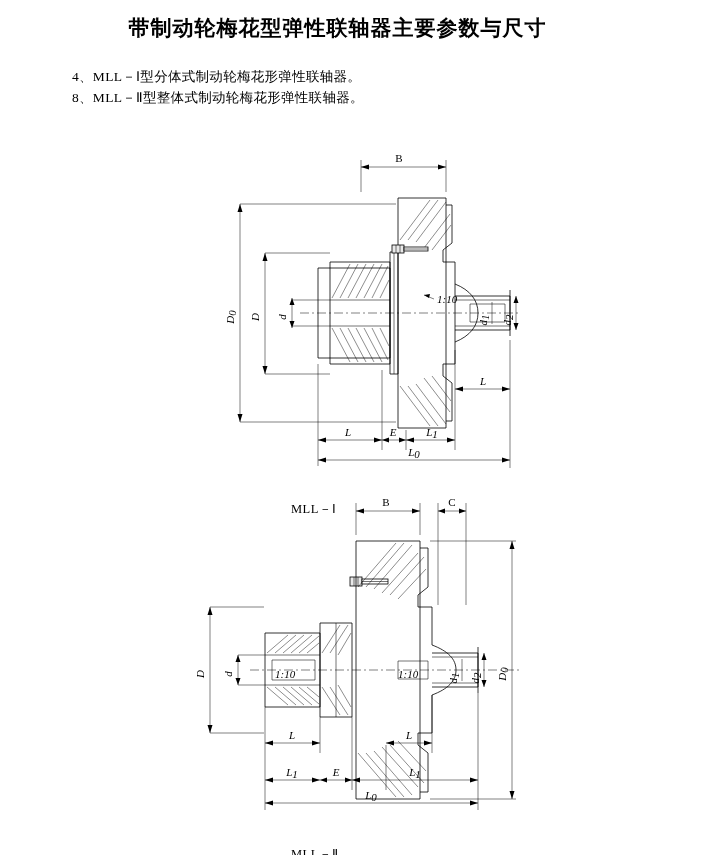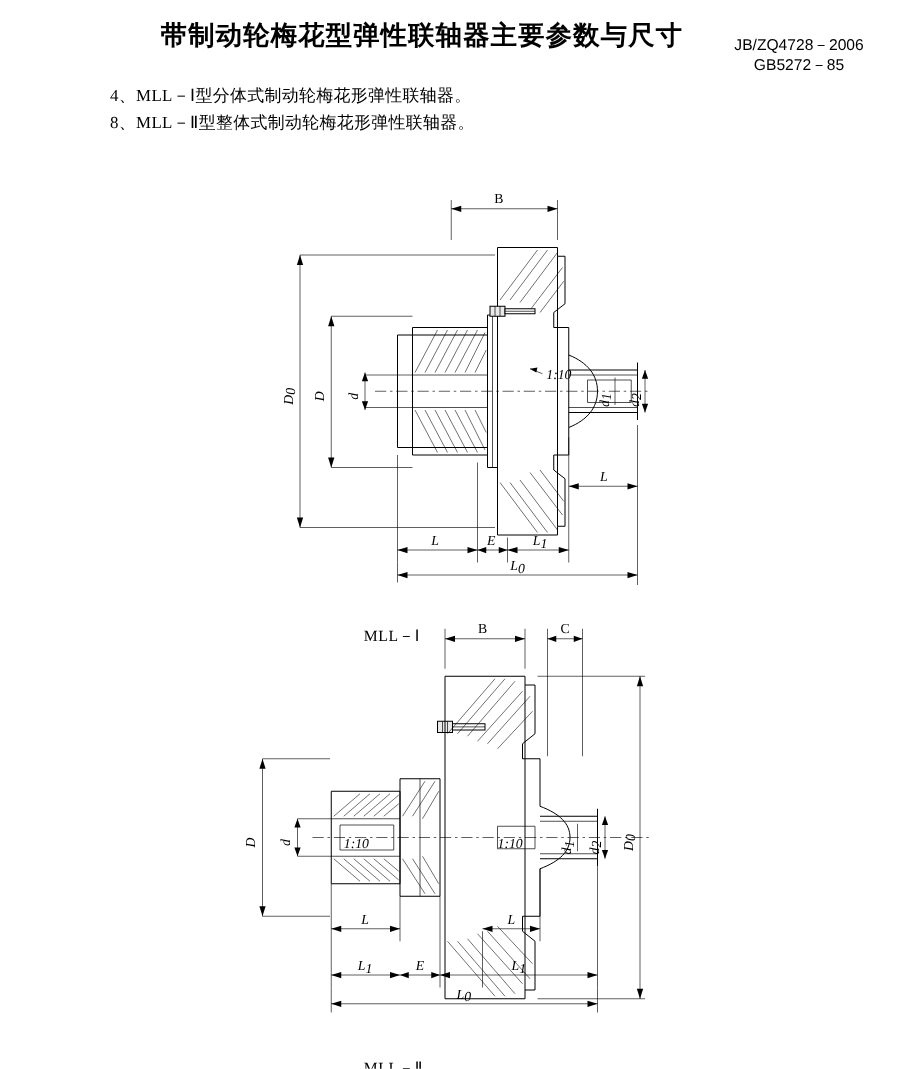--- a/index.html
+++ b/index.html
@@ -35,21 +35,21 @@
     position: absolute;
     right: 34px;
     top: 28px;
     text-align: center;
     font-size: 12.5px;
     line-height: 16px;
     font-family: "Liberation Sans", sans-serif;
   }
   .note {
     position: absolute;
-    left: 88px;
+    left: 72px;
     font-size: 13.5px;
     letter-spacing: 0.3px;
   }
   .note1 { top: 68px; }
   .note2 { top: 89px; }
 
   .fig-label {
     position: absolute;
     font-size: 12.5px;
     font-family: "Liberation Serif", serif;
@@ -79,24 +79,20 @@
   .fillgray { fill: #e9e9e9; stroke: #000; stroke-width: 0.8; }
   .fillw { fill: #ffffff; stroke: #000; stroke-width: 0.8; }
 </style>
 </head>
 <body>
 
 <div class="page">
 
   <div class="title">带制动轮梅花型弹性联轴器主要参数与尺寸</div>
 
-  <div class="std-block">
-    <div>JB/ZQ4728－2006</div>
-    <div>GB5272－85</div>
-  </div>
 
   <div class="note note1">4、MLL－Ⅰ型分体式制动轮梅花形弹性联轴器。</div>
   <div class="note note2">8、MLL－Ⅱ型整体式制动轮梅花形弹性联轴器。</div>
 
   <svg class="drawing" width="725" height="500" viewBox="0 0 725 500">
 
     <line class="ctr" x1="300" y1="313" x2="520" y2="313"></line>
 
     <path class="ln" d="M318,268 L318,358 L390,358 L390,268 Z"></path>
 

